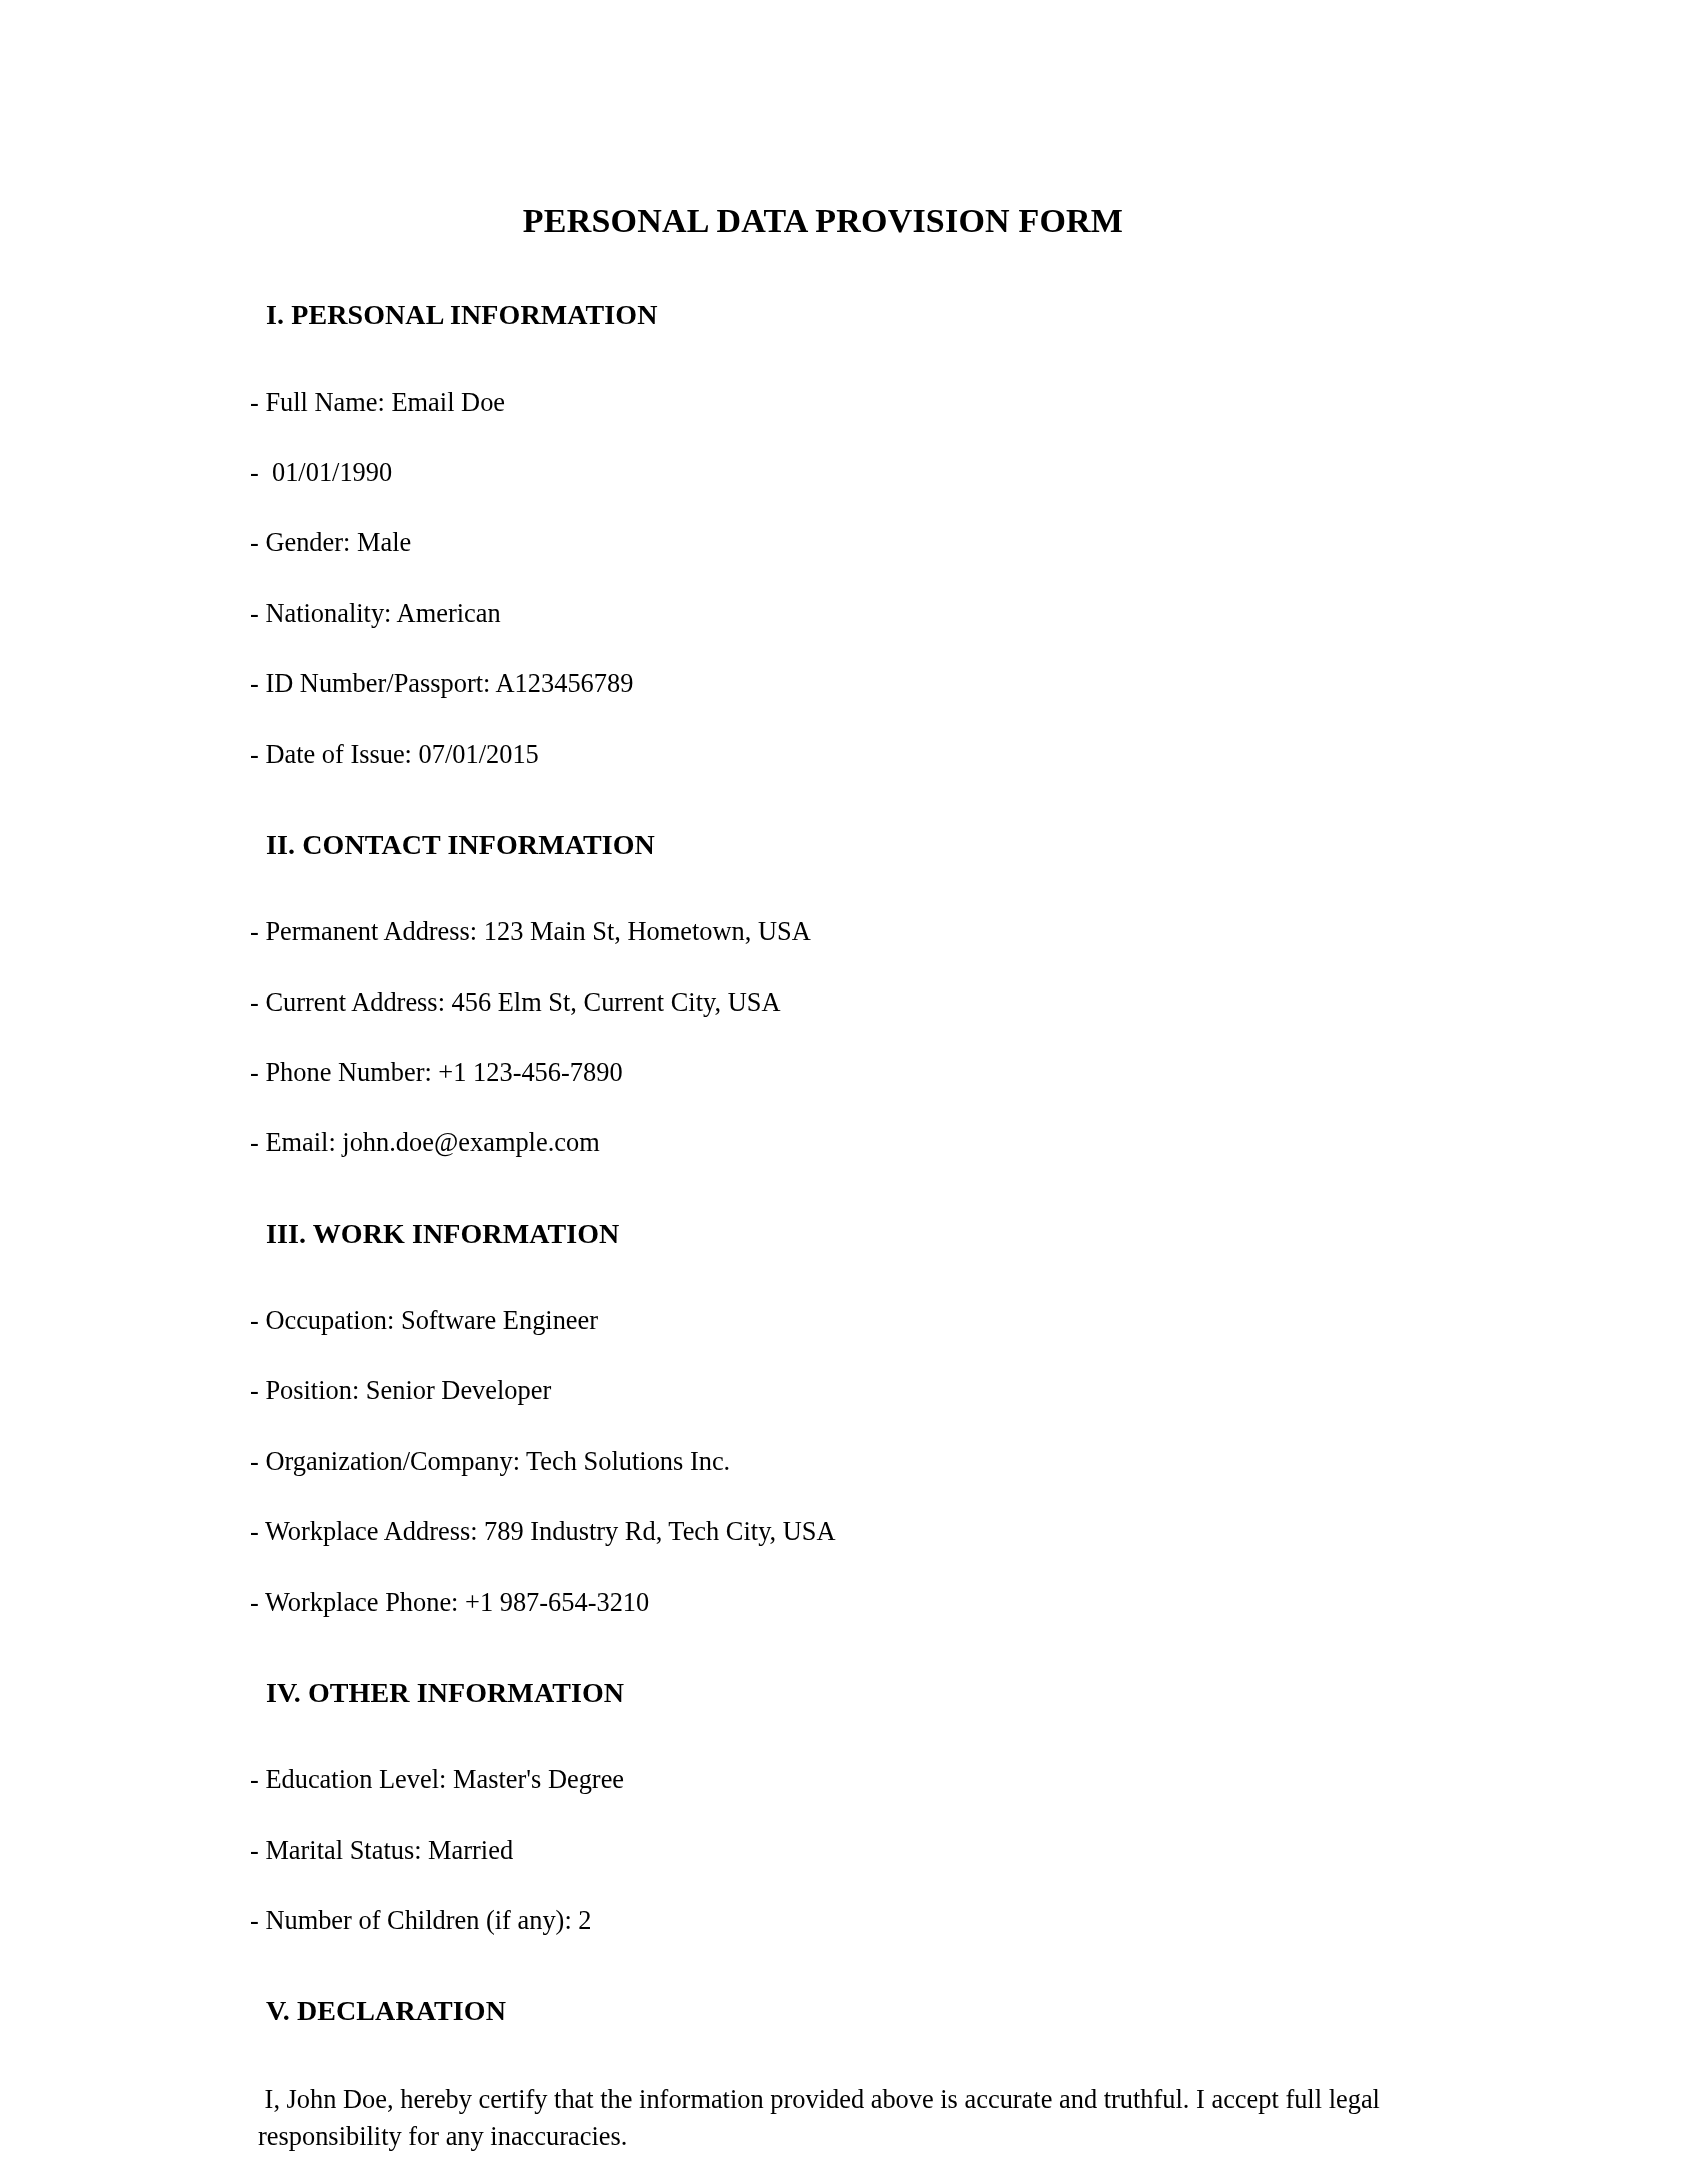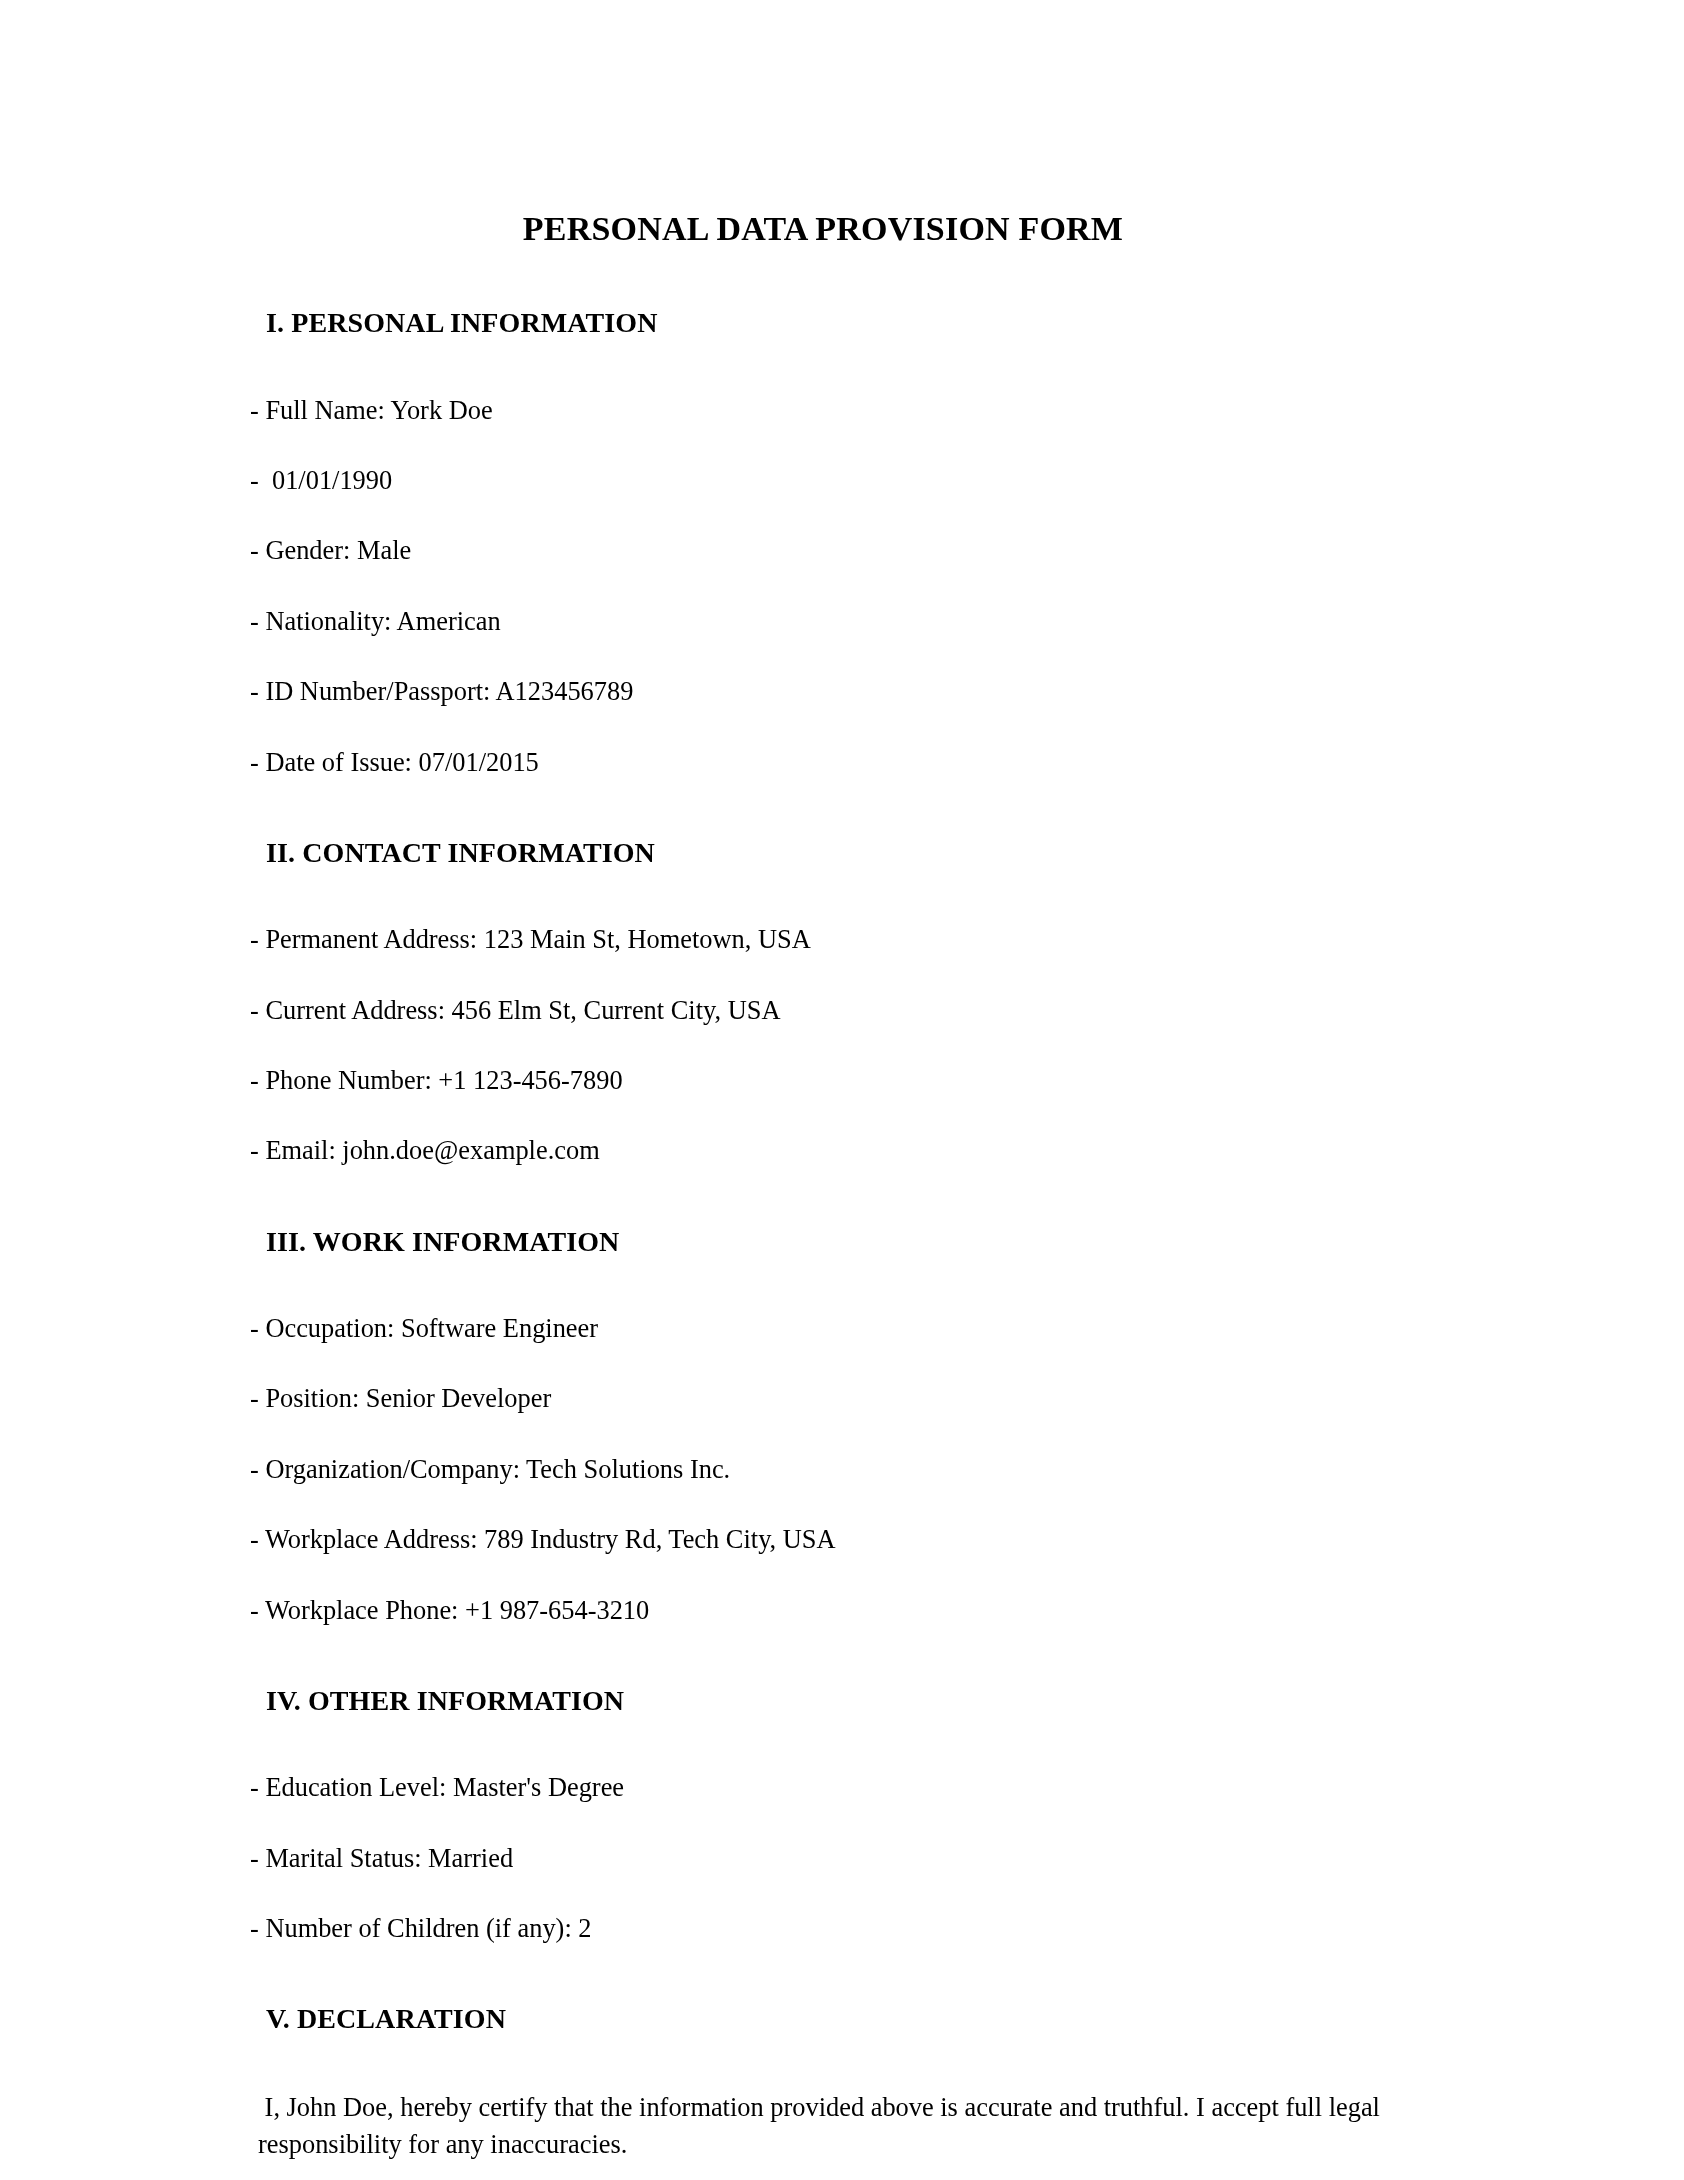--- a/index.html
+++ b/index.html
@@ -31,21 +31,21 @@
     left: 250px;
     top: 0;
     width: 1146px;
   }
 
   .doc-title {
     text-align: center;
     font-size: 34px;
     font-weight: bold;
     letter-spacing: 0.2px;
-    margin: 12px;
+    margin: 4px;
     padding-top: 198px;
     line-height: 1.1;
   }
 
   .section-heading {
     font-size: 28px;
     font-weight: bold;
     line-height: 1.15;
     margin: 16px;
     padding-top: 46px;
@@ -84,21 +84,21 @@
 </head>
 <body>
 
 <div class="page">
   <div class="content">
 
     <h1 class="doc-title">PERSONAL DATA PROVISION FORM</h1>
 
     <div class="section">
       <h2 class="section-heading">I. PERSONAL INFORMATION</h2>
-      <p class="field-line">- Full Name: York Doe</p>
+      <p class="field-line">- Full Name: Email Doe</p>
       <p class="field-line">-  01/01/1990</p>
       <p class="field-line">- Gender: Male</p>
       <p class="field-line">- Nationality: American</p>
       <p class="field-line">- ID Number/Passport: A123456789</p>
       <p class="field-line">- Date of Issue: 07/01/2015</p>
     </div>
 
     <div class="section">
       <h2 class="section-heading">II. CONTACT INFORMATION</h2>
       <p class="field-line">- Permanent Address: 123 Main St, Hometown, USA</p>

